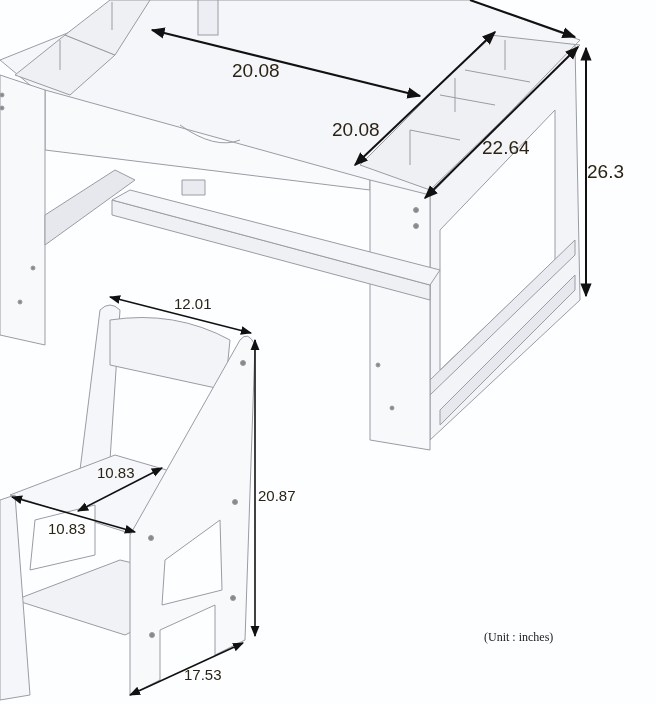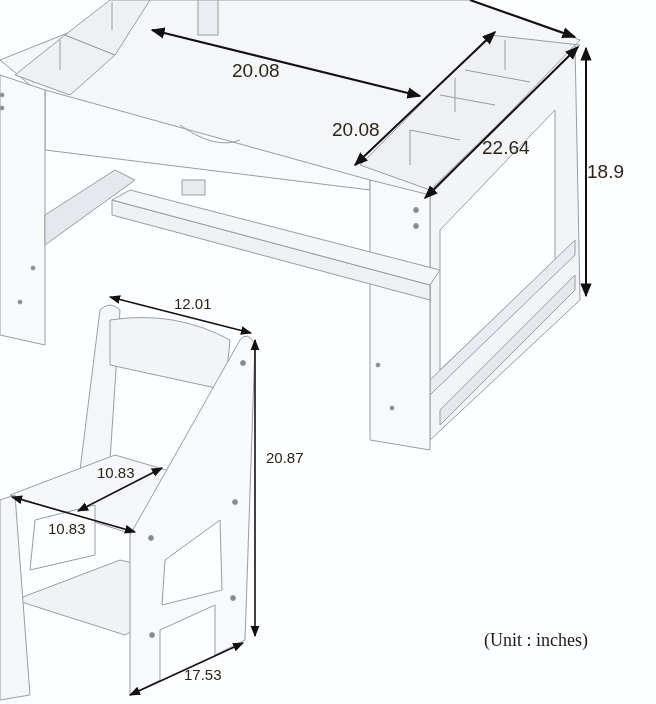--- a/index.html
+++ b/index.html
@@ -11,21 +11,21 @@
     font-family: "Liberation Sans", "DejaVu Sans", sans-serif;
     color: #2b2414;
     white-space: nowrap;
     line-height: 1;
   }
   .dim-lg { font-size: 19px; }
   .dim-sm { font-size: 15px; text-align: center; }
   .unit-note {
     position: absolute;
     font-family: "Liberation Serif", "DejaVu Serif", serif;
-    font-size: 18px;
+    font-size: 12px;
     color: #1b1b1b;
     white-space: nowrap;
   }
 </style>
 </head>
 <body>
 
 <div id="stage">
 
   <svg width="656" height="704" viewBox="0 0 656 704">
@@ -127,22 +127,22 @@
 
       <line x1="12" y1="497" x2="135" y2="532" marker-start="url(#ah)" marker-end="url(#ah)" stroke-width="1.6"></line>
 
       <line x1="130" y1="695" x2="243" y2="643" marker-start="url(#ah)" marker-end="url(#ah)" stroke-width="1.6"></line>
     </g>
   </svg>
 
   <div class="dim-label dim-lg" style="left:232px; top:61px;">20.08</div>
   <div class="dim-label dim-lg" style="left:332px; top:120px;">20.08</div>
   <div class="dim-label dim-lg" style="left:482px; top:138px;">22.64</div>
-  <div class="dim-label dim-lg" style="left:587px; top:162px;">18.9</div>
+  <div class="dim-label dim-lg" style="left:587px; top:162px;">26.3</div>
 
   <div class="dim-label dim-sm" style="left:174px; top:296px;">12.01</div>
-  <div class="dim-label dim-sm" style="left:258px; top:450px;margin-left:8px;">20.87</div>
+  <div class="dim-label dim-sm" style="left:258px; top:488px;">20.87</div>
   <div class="dim-label dim-sm" style="left:97px; top:465px;">10.83</div>
   <div class="dim-label dim-sm" style="left:48px; top:521px;">10.83</div>
   <div class="dim-label dim-sm" style="left:184px; top:667px;">17.53</div>
 
   <div class="unit-note" style="left:484px; top:630px;">(Unit : inches)</div>
 </div>
 
 </body></html>

